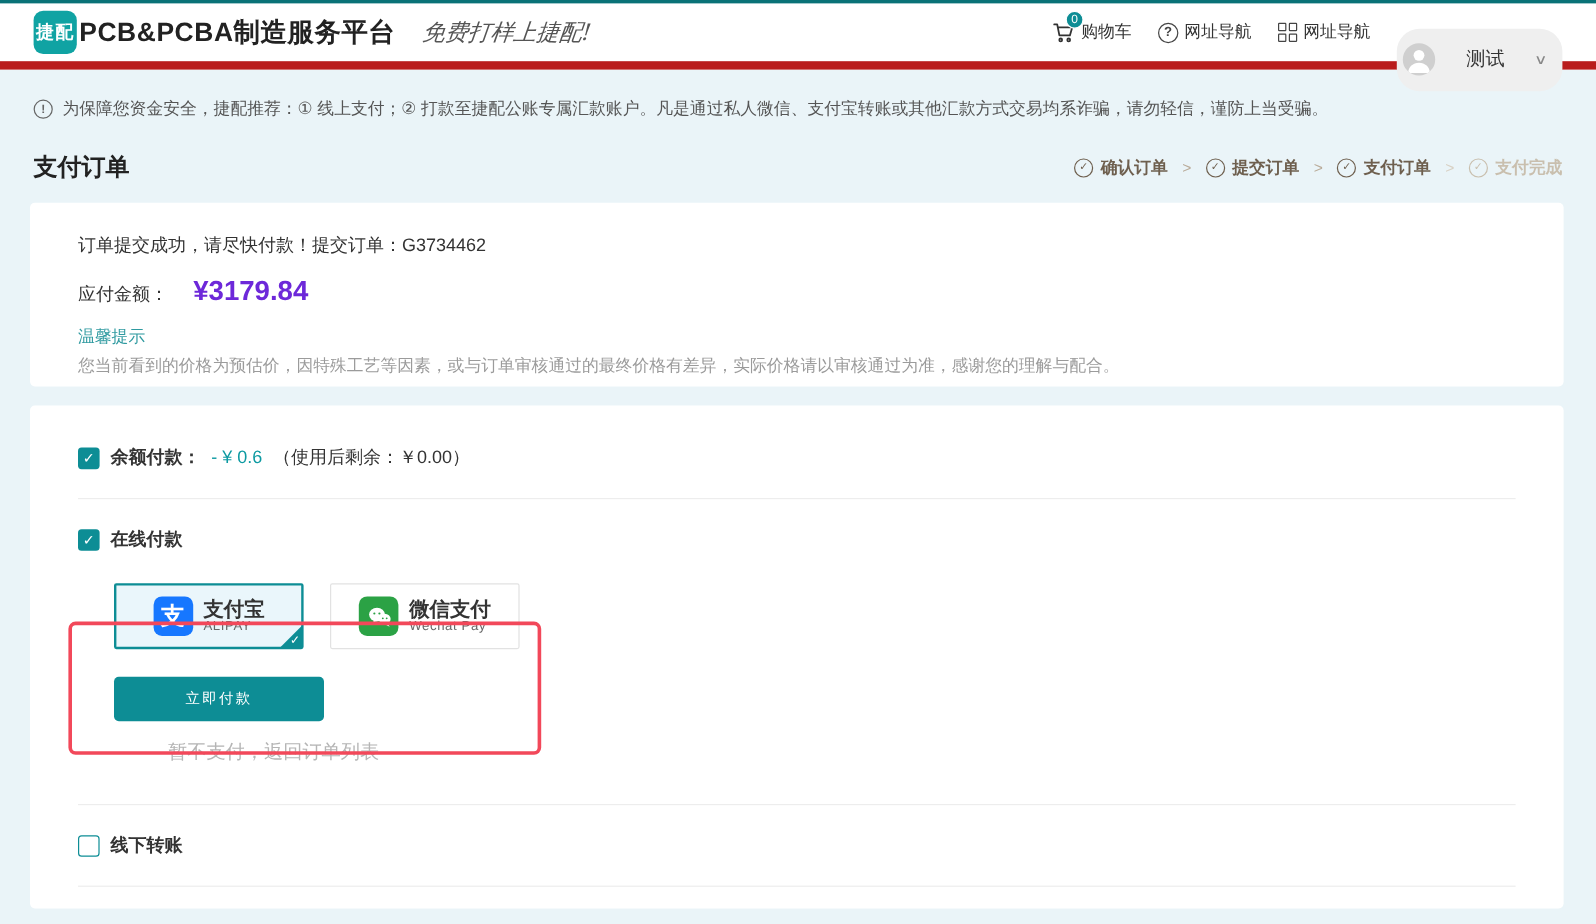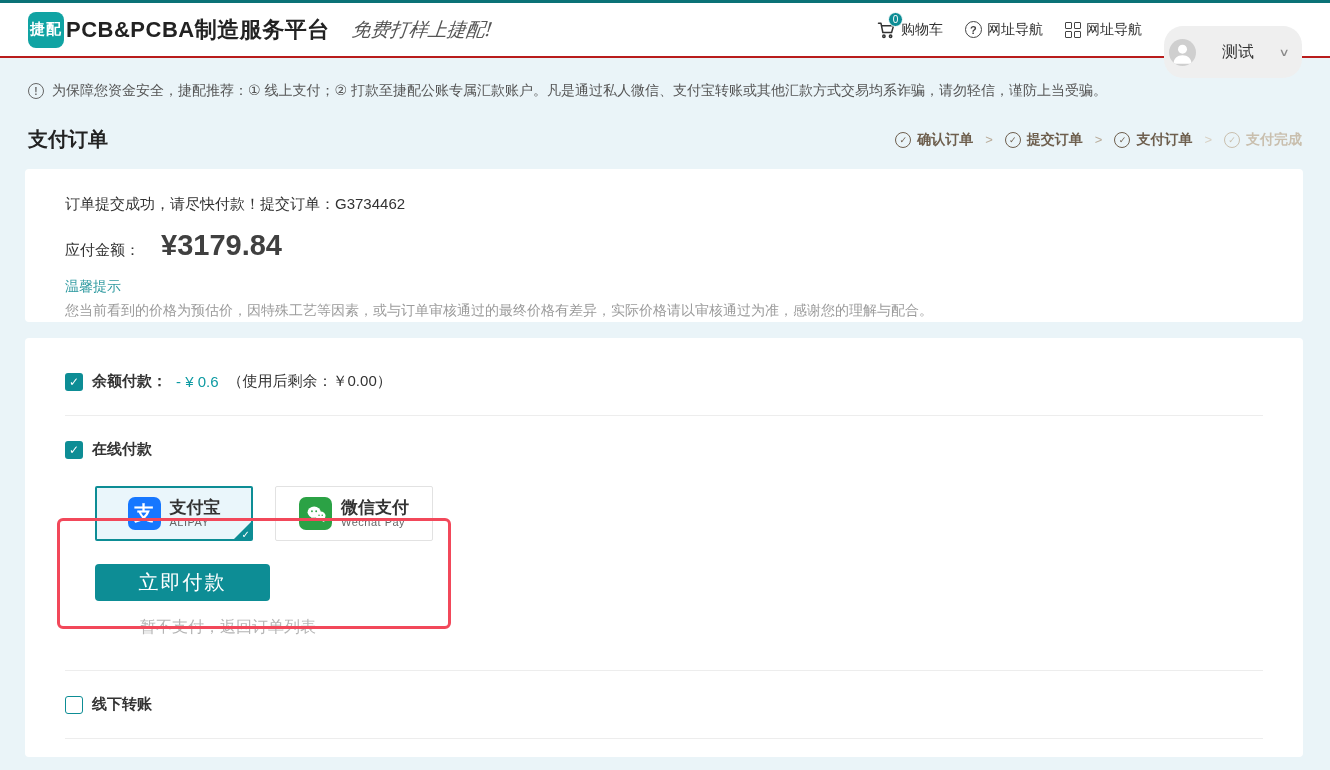--- a/index.html
+++ b/index.html
@@ -4,21 +4,21 @@
 <style>
   * { margin: 0; padding: 0; box-sizing: border-box; }
   html,body { width: 1330px; height: 770px; }
   body {
     font-family: "Liberation Sans", "DejaVu Sans", sans-serif;
     color: #333; background: #eaf4f8; overflow: hidden;
   }
   
   .top-line { height: 3px; background: #0a7277; }
   .header {
-    height: 55px; background: #fff; border-bottom: 2px solid #b91c1c;
+    height: 55px; background: #fff; border-bottom: 7px solid #b91c1c;
     display: flex; align-items: center; padding: 0 28px;
   }
   .logo-box {
     width: 36px; height: 36px; border-radius: 8px; background: #10a3a3;
     color: #fff; font-size: 15px; font-weight: bold; letter-spacing: 1px;
     display: flex; align-items: center; justify-content: center;
   }
   .site-title { font-size: 22px; font-weight: bold; color: #222; margin-left: 2px; letter-spacing: .5px; }
   .slogan {
     font-family: "DejaVu Serif", serif; font-style: italic;
@@ -64,21 +64,21 @@
     display: inline-flex; align-items: center; justify-content: center;
     font-size: 9px; font-weight: bold;
   }
   .step-sep { color: #b9ab99; font-size: 13px; }
   .step-sep.pending { color: #d8d0c3; }
   
   .card { background: #fff; border-radius: 4px; margin: 0 27px 0 25px; }
   .card1 { height: 153px; padding: 26px 40px 0; }
   .order-line1 { font-size: 15px; color: #333; }
   .order-line2 { margin-top: 15px; font-size: 15px; color: #333; display: flex; align-items: baseline; gap: 17px; }
-  .amount { color: #404040; font-size: 29px; font-weight: bold; margin-left: 4px; }
+  .amount { color: #6d28d9; font-size: 23px; font-weight: bold; margin-left: 4px; }
   .tip-title { margin-top: 16px; font-size: 14px; color: #2f9aa0; }
   .tip-text { margin-top: 6px; font-size: 14px; color: #9b9b9b; }
   .card2 { margin-top: 16px; height: 419px; padding: 34px 40px 0; position: relative; }
   .pay-row { display: flex; align-items: center; gap: 9px; font-size: 15px; }
   .pay-row .row-label { font-weight: bold; color: #333; }
   .checkbox {
     width: 18px; height: 18px; border-radius: 3px; flex: 0 0 auto; cursor: pointer;
     display: inline-flex; align-items: center; justify-content: center;
   }
   .checkbox.checked { background: #0d8d95; color: #fff; font-size: 12px; font-weight: bold; }
@@ -98,21 +98,21 @@
   }
   .pay-logo.alipay { background: #1677ff; }
   .pay-logo.wechat { background: #2ba245; }
   .method-name { font-size: 17px; font-weight: bold; color: #333; line-height: 1.05; }
   .method-sub { font-size: 11px; color: #666; letter-spacing: .5px; }
   .corner-check { position: absolute; right: -1px; bottom: -1px; width: 0; height: 0;
     border-right: 19px solid #0d8d95; border-top: 19px solid transparent; }
   .corner-check i { position: absolute; right: -17px; bottom: 0px; font-style: normal; color: #fff; font-size: 10px; font-weight: bold; }
   .pay-now-btn {
     margin-top: 23px; width: 175px; height: 37px; background: #0d8d95; color: #fff;
-    border: none; border-radius: 4px; font-size: 20px; cursor: pointer;
+    border: none; border-radius: 4px; font-size: 12px; cursor: pointer;
     font-family: "Liberation Sans", sans-serif; letter-spacing: 2px;
   }
   .skip-link { margin-top: 16px; margin-left: 45px; font-size: 16px; color: #b5b5b5; cursor: pointer; }
   .annotation-box {
     position: absolute; left: 32px; top: 180px; width: 394px; height: 111px;
     border: 3px solid #f2485a; border-radius: 6px; pointer-events: none;
   }
   svg { display: block; }
 </style>
 </head>

